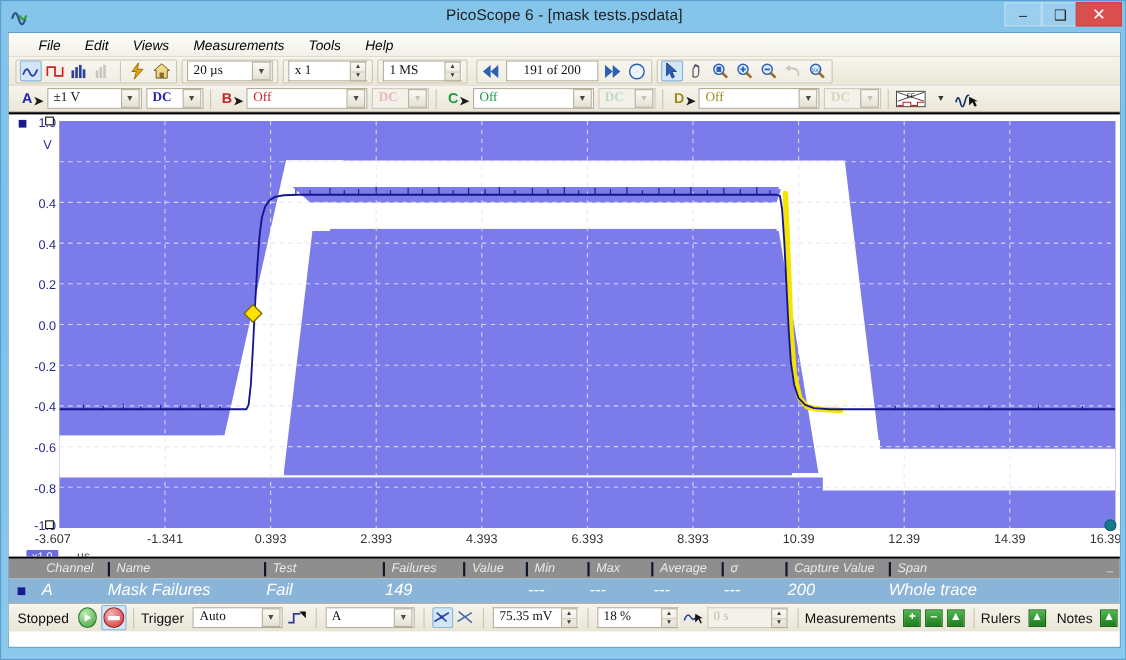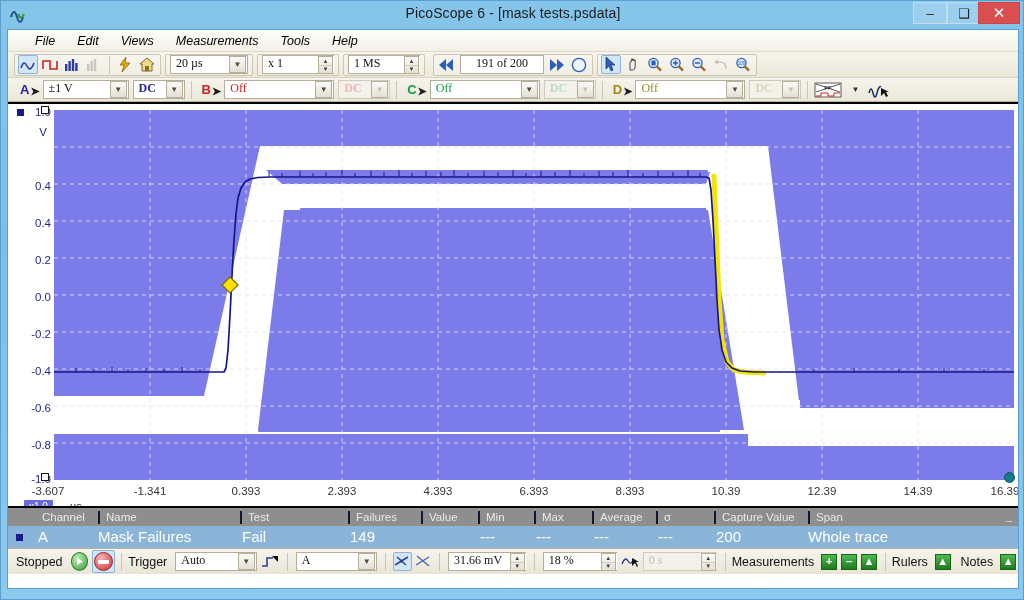--- a/index.html
+++ b/index.html
@@ -163,21 +163,21 @@
   }
   #x-unit { position:absolute; left:62px; top:18px; font-size:11px; color:#333; }
 
   .endcap { position:absolute; }
   #cap-tl { left:33px; top:2px; width:8px; height:8px; border:1px solid #111; background:#fff;}
   #cap-bl { left:33px; top:369px; width:8px; height:8px; border:1px solid #111; background:#fff;}
   #cap-br { right:3px; top:368px; width:11px; height:11px; border-radius:50%;
             background:#147a8c; border:1px solid #0d5a68; }
 
   
-  #meas-table { position: relative; height: 42px; border-top: 2px solid #000; }
+  #meas-table { position: relative; height: 42px; border-top: 2px solid #000; font-style: italic; }
   #meas-head {
     height: 18px; background:#8e8e8e;
     position: relative; color:#e8e8e8; font-size:11.5px;
   }
   #meas-row {
     height: 24px; background:#8ab4d8;
     position: relative; color:#fff; font-size:15px;
   }
   .mh { position:absolute; top:3px; border-left:2px solid #0f172a; padding-left:6px; height:13px; line-height:13px;}
   .mh.first { border-left:none; }
@@ -750,21 +750,21 @@
       </div>
       <div class="tb-icon">
         <svg width="16" height="15" viewBox="0 0 16 15">
           <line x1="1" y1="11" x2="14" y2="3" stroke="#4a6ab0" stroke-width="1.4"></line>
           <line x1="2" y1="2" x2="14" y2="12" stroke="#4a6ab0" stroke-width="1.4"></line>
         </svg>
       </div>
 
       <div class="sb-sep"></div>
       <div class="combo" style="width:84px;border-right:none">
-        <span class="cv">31.66 mV</span>
+        <span class="cv">75.35 mV</span>
         <span class="spin">
             <div>▲</div>
             <div>▼</div>
           </span>
       </div>
 
       <div class="sb-sep"></div>
       <div class="combo" style="width:80px;border-right:none">
         <span class="cv">18 %</span>
         <span class="spin">

